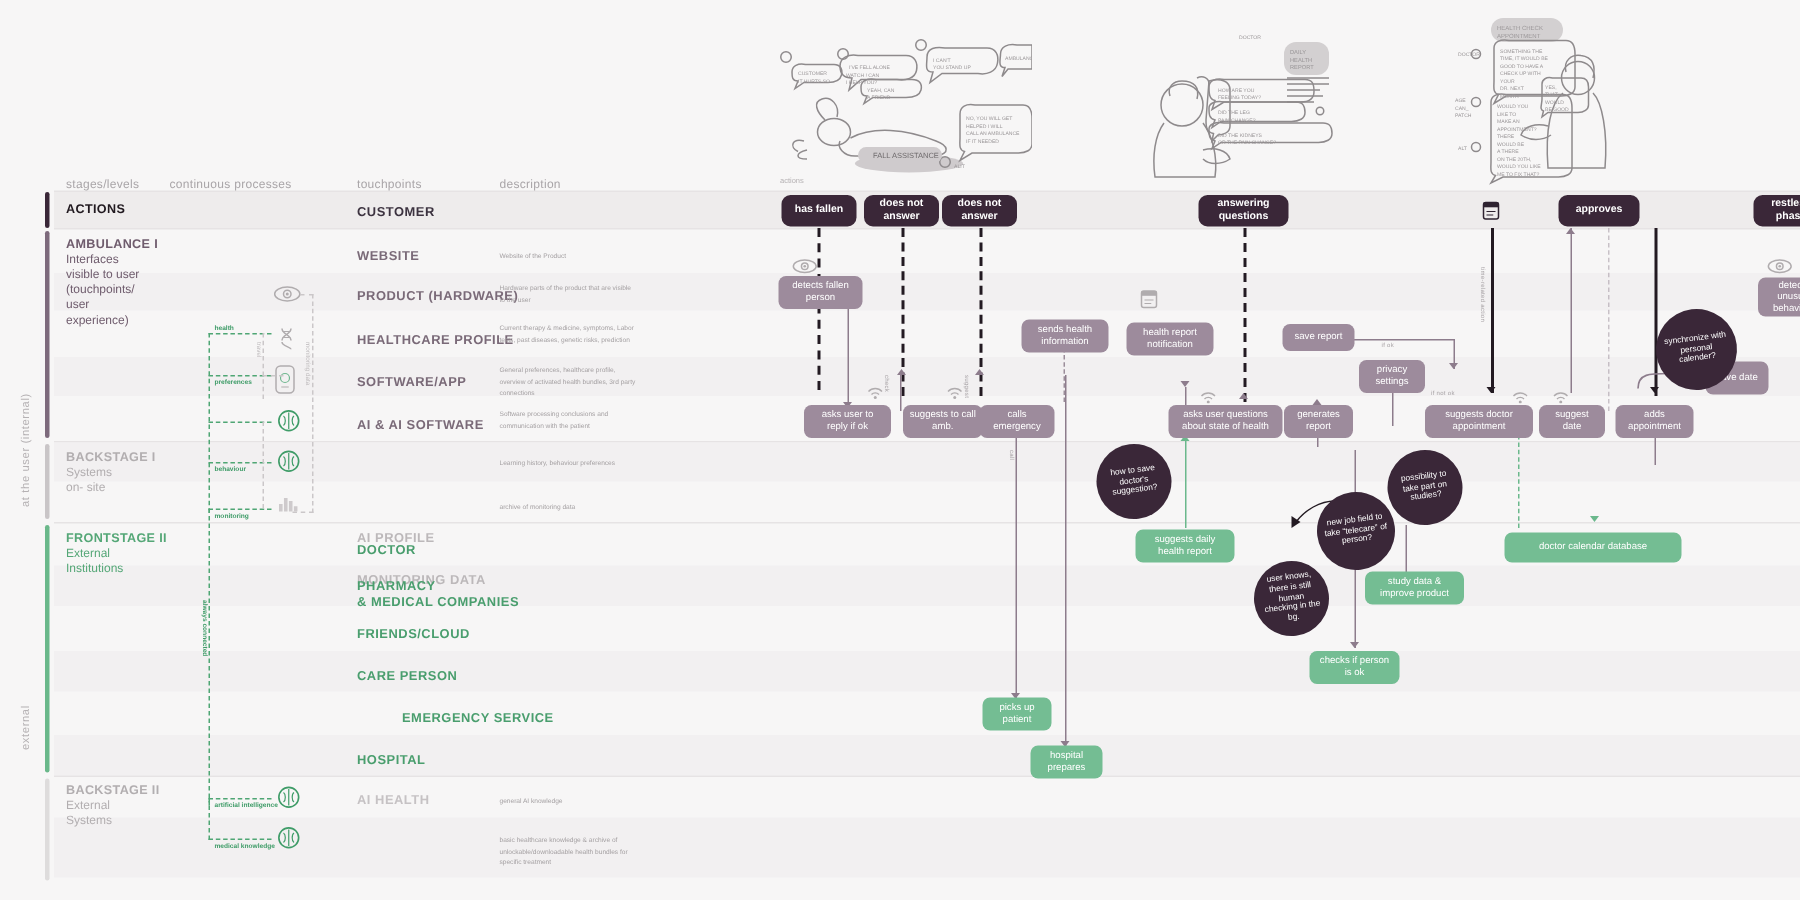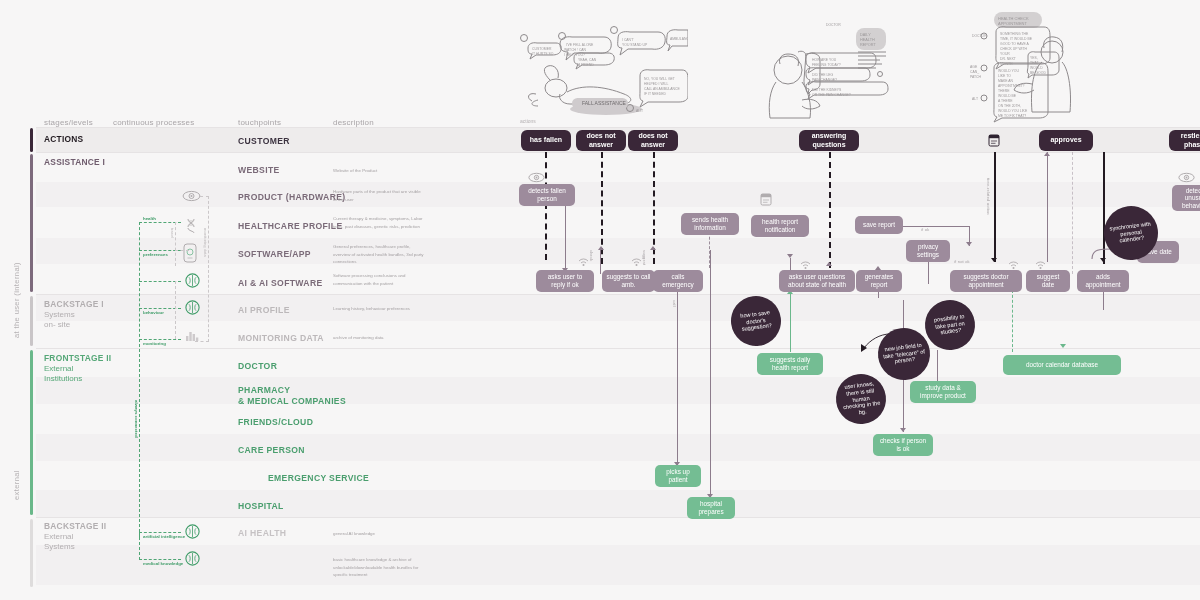--- a/index.html
+++ b/index.html
@@ -29,21 +29,21 @@
   .stage.purple .t,.stage.purple .s{color:#6f5c6d;}
   .stage.green  .t,.stage.green  .s{color:#55a777;}
   .stage.grey   .t,.stage.grey   .s{color:#b2aeb0;}
 
   
   .tp{position:absolute;left:238px;font-weight:bold;font-size:8.6px;
       letter-spacing:.35px;line-height:1.3;}
   .tp.dark{color:#3c3340;}
   .tp.purple{color:#7a6a78;}
   .tp.green{color:#4a9e6e;}
-  .tp.grey{color:#bcb8ba;}
+  .tp.grey{color:#bcb8ba;margin-top:48px;}
   .tp.lgrey{color:#c6c2c4;}
 
   
   .desc{position:absolute;left:333px;width:92px;font-size:4.4px;
         line-height:1.72;color:#a5a1a3;}
 
   
   .pill{position:absolute;border-radius:5px;display:flex;align-items:center;
         justify-content:center;text-align:center;line-height:1.18;
         box-sizing:border-box;padding:2px 4px;}
@@ -130,21 +130,26 @@
   <div class="colhead abs" style="left:44px;top:118px;">stages/levels</div>
   <div class="colhead abs" style="left:113px;top:118px;">continuous processes</div>
   <div class="colhead abs" style="left:238px;top:118px;">touchpoints</div>
   <div class="colhead abs" style="left:333px;top:118px;">description</div>
   <div class="actions-lab" style="left:520px;top:118px;">actions</div>
 
   <div class="stage" style="top:134px;">
     <div class="t" style="color:#211a20;">ACTIONS</div>
   </div>
   <div class="stage purple" style="top:157px;">
-    <div class="t">ASSISTANCE I</div>
+    <div class="t">AMBULANCE I</div>
+    <div class="s" style="white-space:pre-line;">Interfaces
+visible to user
+(touchpoints/
+user
+experience)</div>
   </div>
   <div class="stage grey" style="top:299px;">
     <div class="t">BACKSTAGE I</div>
     <div class="s" style="white-space:pre-line;">Systems
 on- site</div>
   </div>
   <div class="stage green" style="top:353px;">
     <div class="t">FRONTSTAGE II</div>
     <div class="s" style="white-space:pre-line;">External
 Institutions</div>

